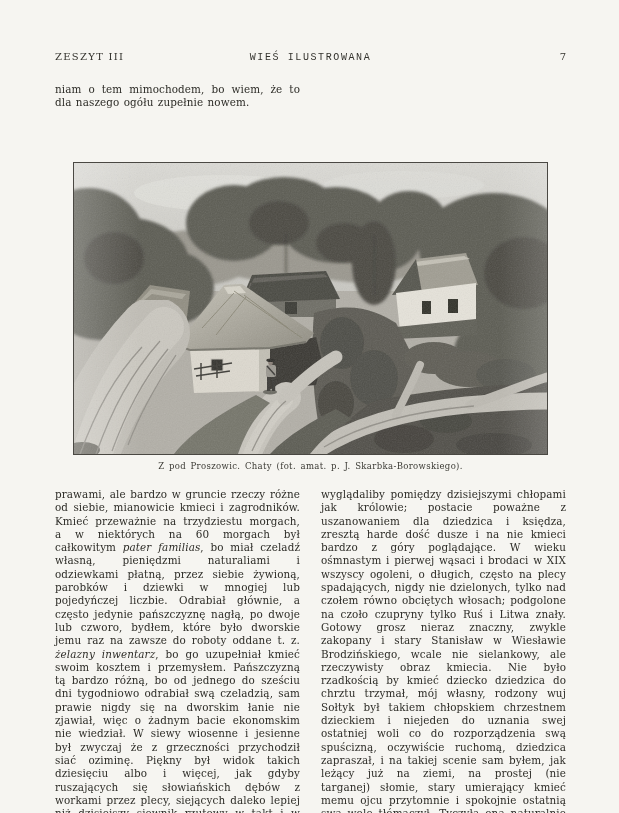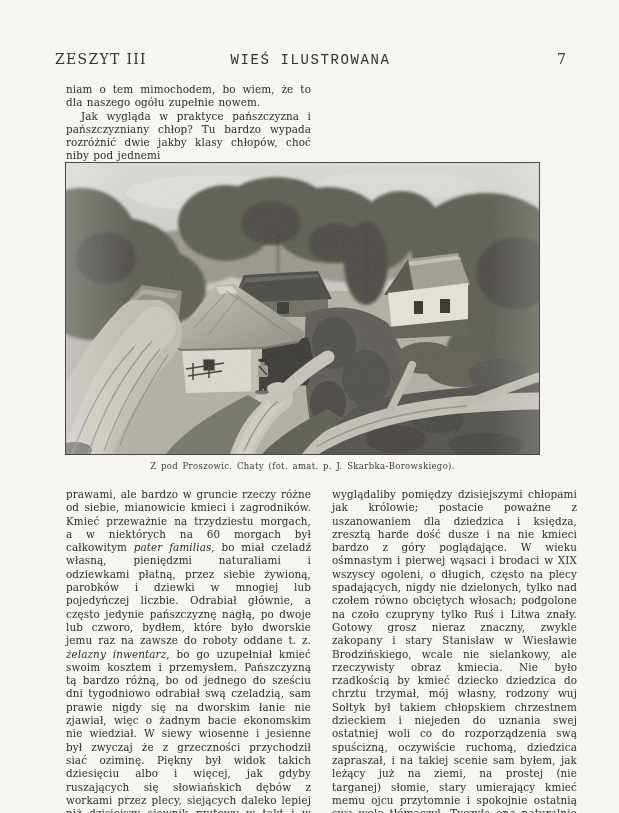--- a/index.html
+++ b/index.html
@@ -7,38 +7,38 @@
   .page{
     position:relative;width:619px;height:813px;overflow:hidden;
     background:#f6f5f1;
     color:#2b2a26;
     font-family:"DejaVu Serif", serif;
   }
   
   .hdr{
     position:absolute;left:55px;top:51px;width:511px;
     display:grid;grid-template-columns:1fr auto 1fr;align-items:baseline;
-    font-size:14px;letter-spacing:1.3px;color:#33322d;
+    font-size:10px;letter-spacing:1.3px;color:#33322d;
   }
   .hdr .c{justify-self:center;letter-spacing:1.6px;font-family:Liberation Mono, monospace;}
   .hdr .r{justify-self:end;letter-spacing:0;}
   
-  .cols{position:absolute;left:66px;width:511px;display:flex;gap:21px;}
+  .cols{position:absolute;left:55px;width:511px;display:flex;gap:21px;}
   .cols .col{width:245px;}
   .cols p{
     margin:0;text-align:justify;
     font-size:10.4px;line-height:13.3px;word-spacing:1px;letter-spacing:0.1px;
     color:#2d2c27;
   }
   .cols p.indent{text-indent:15px;}
   .top{top:83px;}
   .bottom{top:488px;}
   i.lat{font-style:italic;}
   
-  figure{position:absolute;left:65px;top:162px;margin:0;width:475px;}
+  figure{position:absolute;left:73px;top:162px;margin:0;width:475px;}
   .photo{
     width:473px;height:291px;border:1px solid #4a4843;background:#c9c7c1;
     position:relative;overflow:hidden;
   }
   .photo svg{display:block;}
   figcaption{
     margin-top:6px;text-align:center;
     font-size:8.5px;letter-spacing:0.35px;word-spacing:1.5px;color:#3b3a34;
   }
 </style>
@@ -49,21 +49,20 @@
 
   <div class="hdr">
     <span class="l">ZESZYT III</span>
     <span class="c">WIEŚ ILUSTROWANA</span>
     <span class="r">7</span>
   </div>
 
   <div class="cols top">
     <div class="col">
       <p>niam o tem mimochodem, bo wiem, że to dla naszego ogółu zupełnie nowem.</p>
-      <p class="indent">Jak wygląda w praktyce pańszczyzna i pańszczyzniany chłop? Tu bardzo wypada rozróżnić dwie jakby klasy chłopów, choć niby pod jednemi</p>
     </div>
   </div>
 
   <figure>
     <div class="photo">
       <svg width="473" height="291" viewBox="0 0 473 291" xmlns="http://www.w3.org/2000/svg">
         <defs>
           <linearGradient id="sky" x1="0" y1="0" x2="0" y2="1">
             <stop offset="0" stop-color="#dbdad5"></stop>
             <stop offset="1" stop-color="#c7c6c0"></stop>

